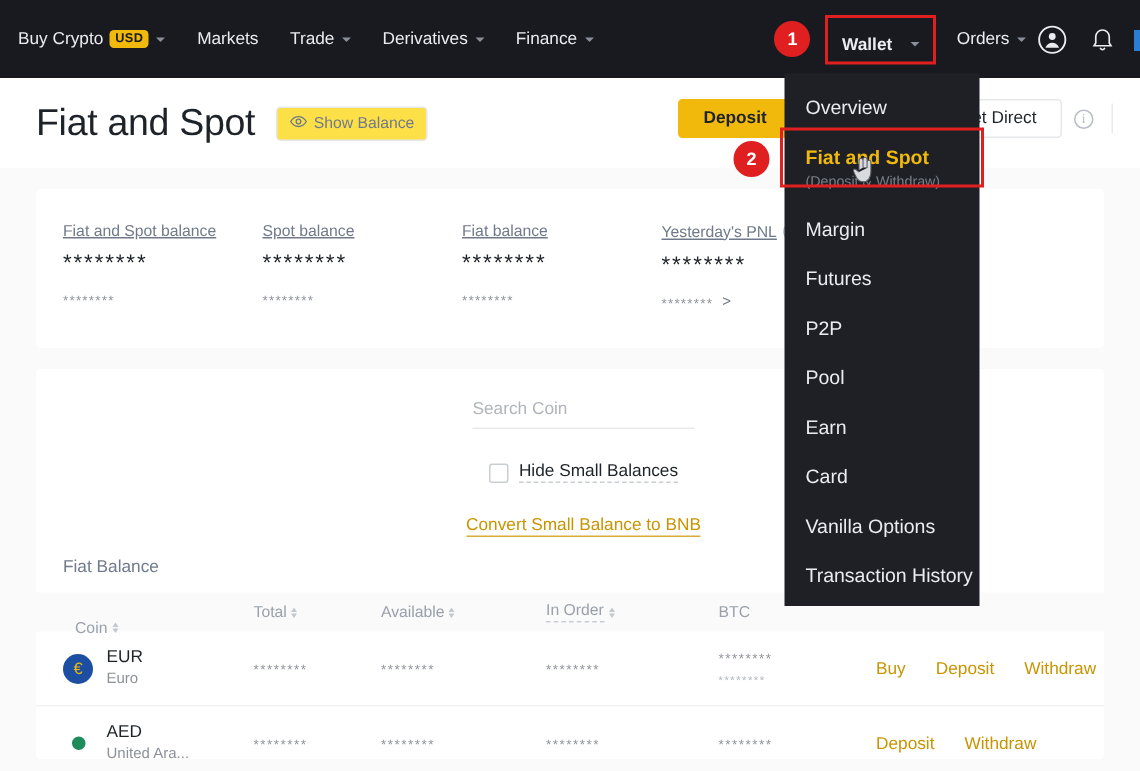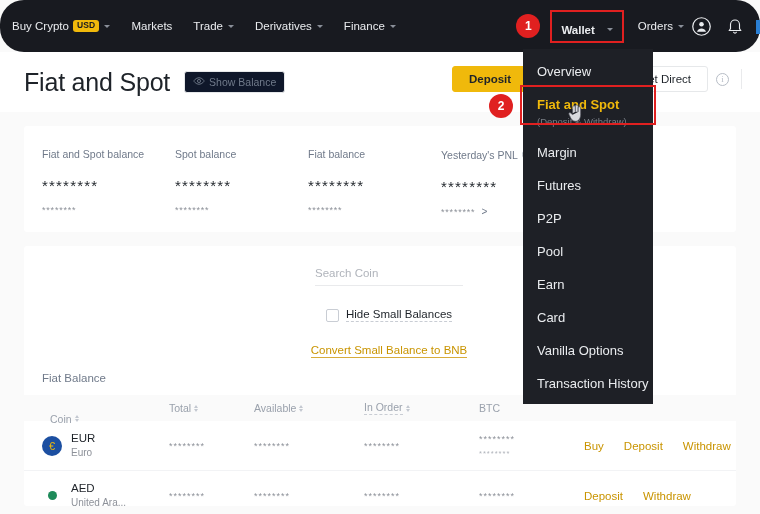--- a/index.html
+++ b/index.html
@@ -9,21 +9,21 @@
     font-family: "Liberation Sans", sans-serif;
     background: #ffffff;
     overflow: hidden;
   }
   #root { position: relative; width: 760px; height: 514px; background: #fafafa; }
 
   
   .topnav {
     position: absolute; top: 0; left: 0; width: 760px; height: 52px;
     background: #181a20;
-    display: flex; align-items: center; border-radius: 24px;
+    display: flex; align-items: center;
   }
   .nav-left { display: flex; align-items: center; padding-left: 12px; gap: 21px; }
   .nav-item {
     color: #eaecef; font-size: 11.5px; white-space: nowrap;
     display: flex; align-items: center; gap: 4px; cursor: pointer;
   }
   .usd-badge {
     background: #f0b90b; color: #181a20; font-size: 8.5px; font-weight: bold;
     border-radius: 3px; padding: 1px 4px 1.5px 4px; line-height: 1.1;
     letter-spacing: .2px;
@@ -63,21 +63,21 @@
     position: absolute; top: 52px; left: 0; width: 760px; height: 60px;
     background: #ffffff;
     display: flex; align-items: center; padding-left: 24px;
   }
   .page-title {
     font-size: 25px; color: #1e2329; font-weight: normal; letter-spacing: -0.2px;
   }
   .show-balance {
     margin-left: 14px; border: 1px solid #e6e8ea; border-radius: 3px;
     padding: 3px 8px; font-size: 10.5px; color: #707a8a;
-    display: flex; align-items: center; gap: 4px; cursor: pointer; background:#0f172a;
+    display: flex; align-items: center; gap: 4px; cursor: pointer; background:#fde047;
   }
   .hdr-actions {
     position: absolute; right: 18px; top: 14px;
     display: flex; align-items: center; gap: 8px;
   }
   .btn {
     font-size: 11.5px; padding: 6px 16px; border-radius: 3px; cursor: pointer;
     border: 1px solid #e6e8ea; background: #fff; color: #1e2329; white-space: nowrap;
   }
   .btn.primary { background: #f0b90b; border-color: #f0b90b; color: #1e2329; font-weight: bold; }
@@ -92,21 +92,22 @@
   
   .card {
     position: absolute; background: #fff; border-radius: 3px;
   }
   #balance-card { left: 24px; top: 126px; width: 712px; height: 106px; }
   .bal-row { display: flex; padding: 22px 0 0 18px; }
   .bal-col { width: 133px; }
   .bal-col.wide { width: 160px; }
   .bal-label {
     font-size: 10.5px; color: #707a8a; display: flex; align-items: center; gap: 4px;
-    margin-bottom: 17px;
+    margin-bottom: 7px;
+    text-decoration: underline;
   }
   .bal-value {
     font-size: 15px; color: #1e2329; letter-spacing: 1.2px; font-weight: 500;
     margin-bottom: 11px; font-family: "Liberation Sans", sans-serif;
   }
   .bal-sub {
     font-size: 9px; color: #8d9199; letter-spacing: .8px;
     display: flex; align-items: center; gap: 6px;
   }
   .chev { color:#707a8a; font-size:10px; }

